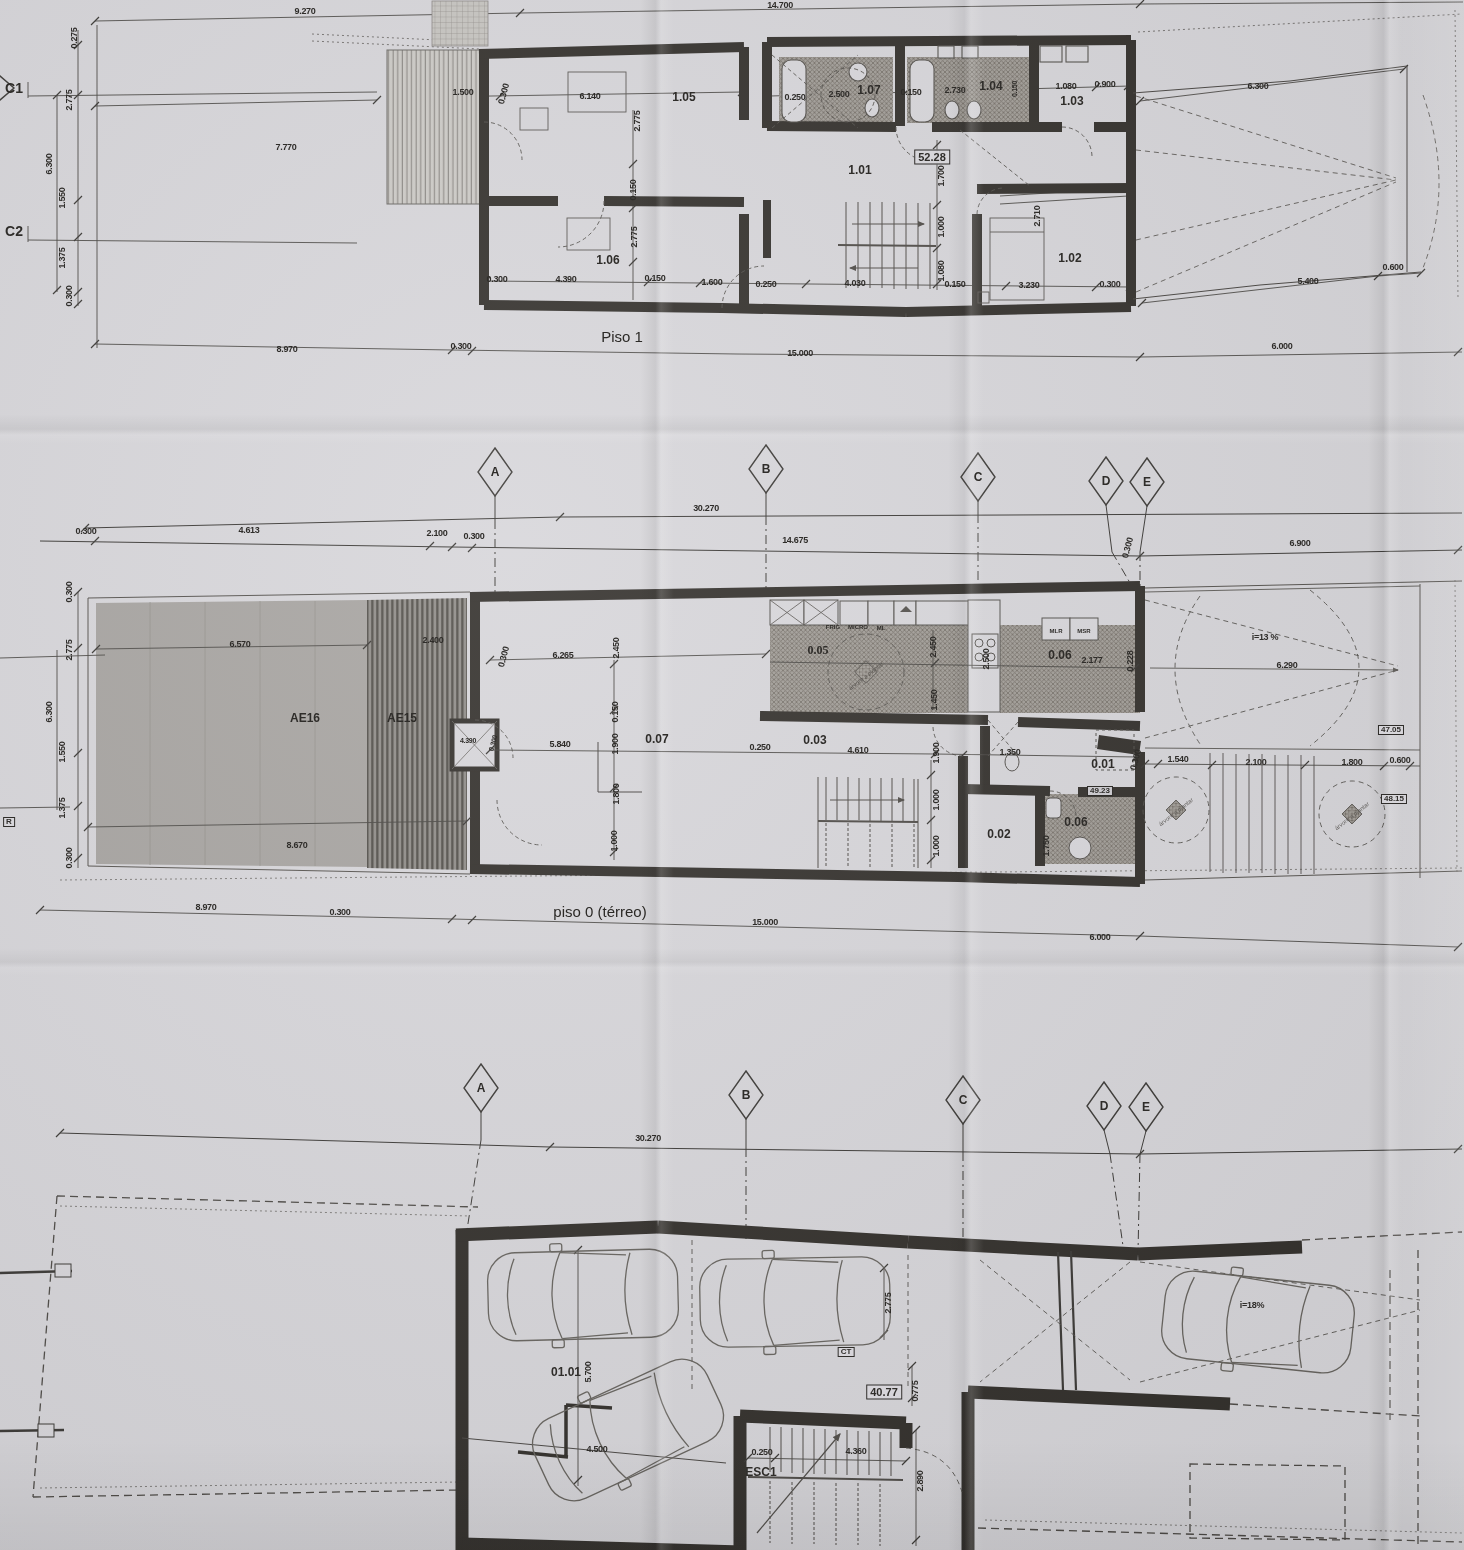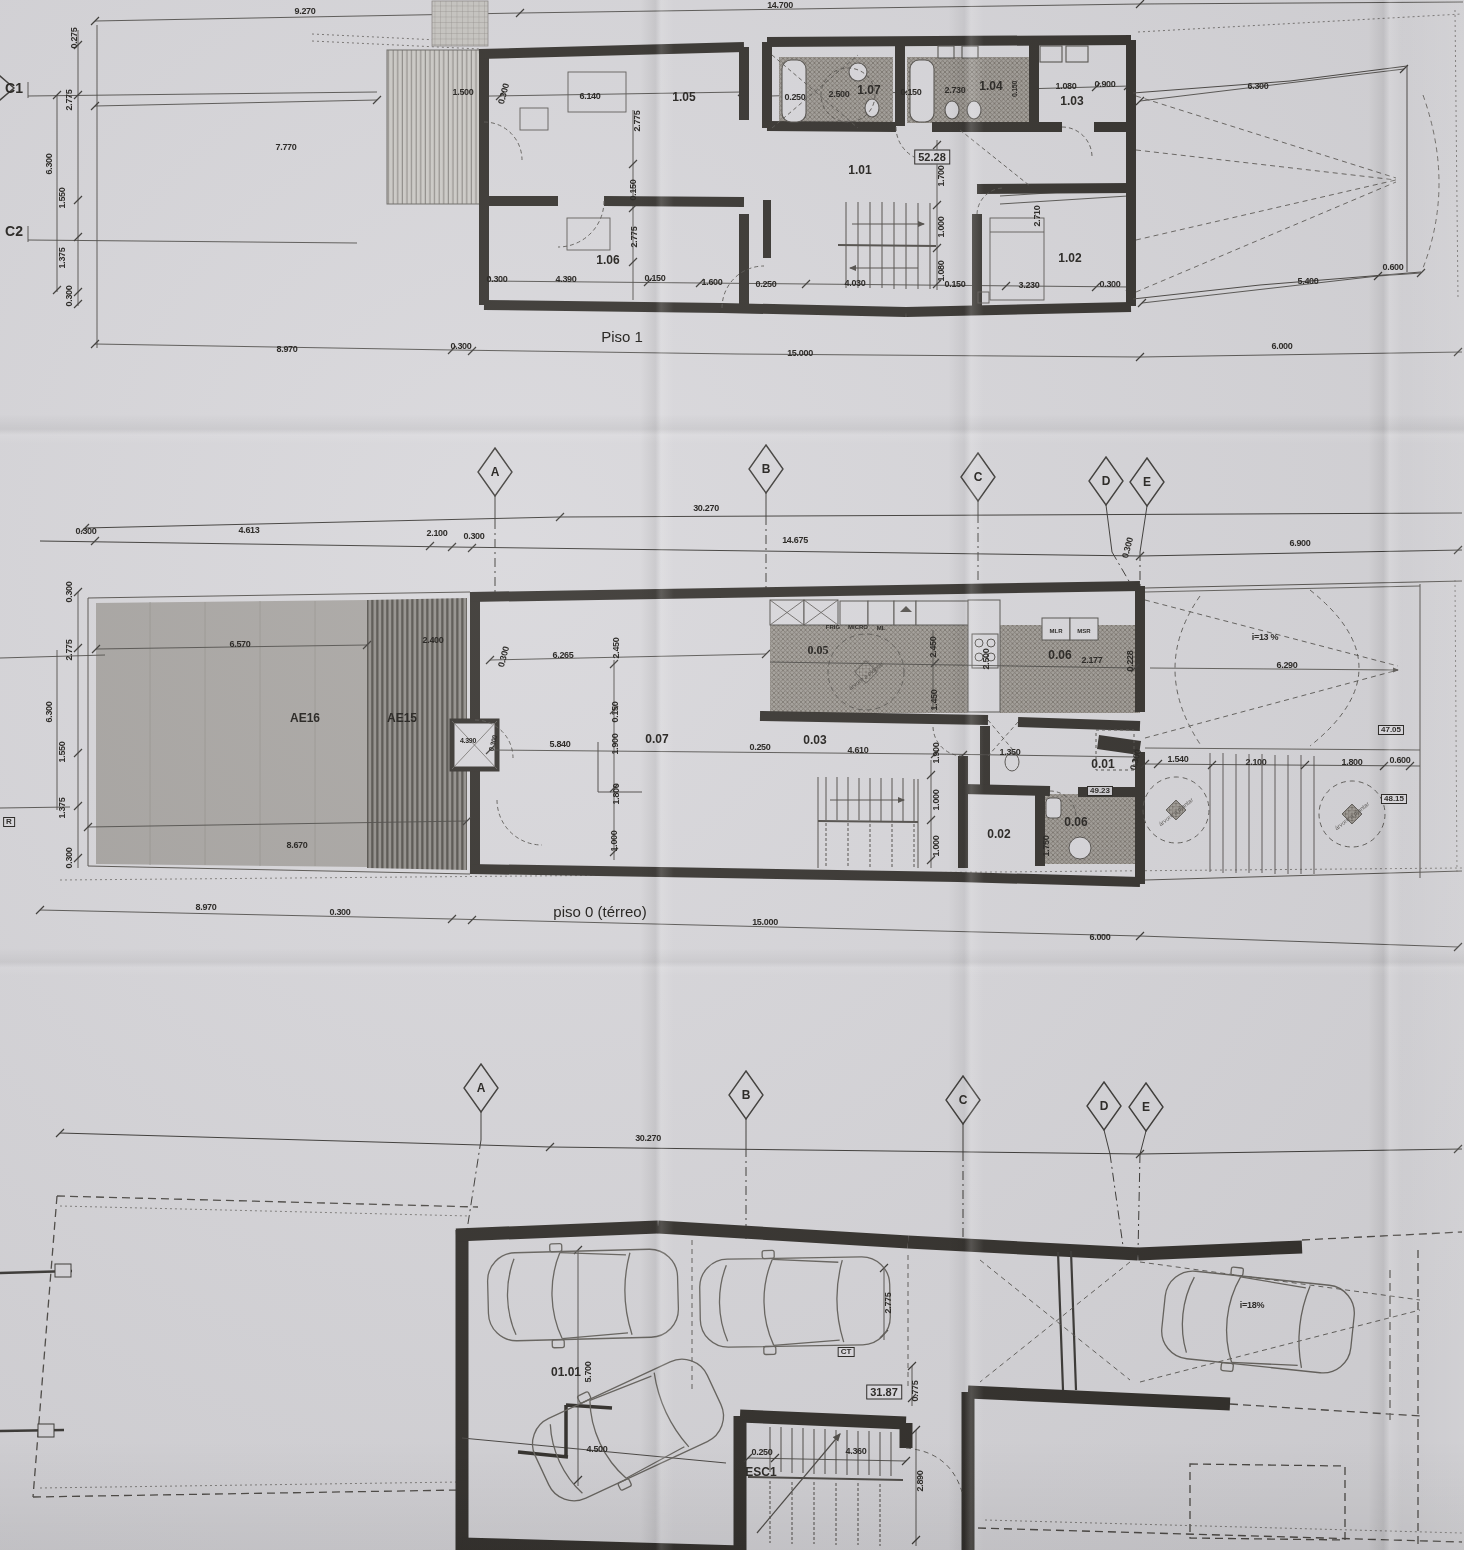--- a/index.html
+++ b/index.html
@@ -599,21 +599,21 @@
       <span class="lbl axis" style="left: 1104px; top: 1106px;">D</span>
       <span class="lbl axis" style="left: 1146px; top: 1107px;">E</span>
       <span class="lbl dim" style="left: 648px; top: 1138px;">30.270</span>
     </div>
   <div class="labels">
       <span class="lbl room" style="left: 566px; top: 1372px;">01.01</span>
       <span class="lbl dim" style="left: 588px; top: 1372px; transform: translate(-50%, -50%) rotate(-90deg);">5.700</span>
       <span class="lbl dim" style="left: 597px; top: 1449px;">4.500</span>
       <span class="lbl dim" style="left: 888px; top: 1303px; transform: translate(-50%, -50%) rotate(-90deg);">2.775</span>
       <span class="lbl bsm" style="left: 846px; top: 1352px;">CT</span>
-      <span class="lbl badge" style="left: 884px; top: 1392px;">31.87</span>
+      <span class="lbl badge" style="left: 884px; top: 1392px;">40.77</span>
       <span class="lbl dim" style="left: 915px; top: 1391px; transform: translate(-50%, -50%) rotate(-90deg);">0.775</span>
       <span class="lbl dim" style="left: 762px; top: 1452px;">0.250</span>
       <span class="lbl dim" style="left: 856px; top: 1451px;">4.360</span>
       <span class="lbl room" style="left: 761px; top: 1472px;">ESC1</span>
       <span class="lbl dim" style="left: 920px; top: 1481px; transform: translate(-50%, -50%) rotate(-90deg);">2.890</span>
       <span class="lbl dim" style="left: 1252px; top: 1305px;">i=18%</span>
     </div>
 
   <span class="lbl title" style="left:622px;top:336px;z-index:5;position:absolute;">Piso 1</span>
   <span class="lbl title" style="left:600px;top:911px;z-index:5;position:absolute;">piso 0 (térreo)</span>

